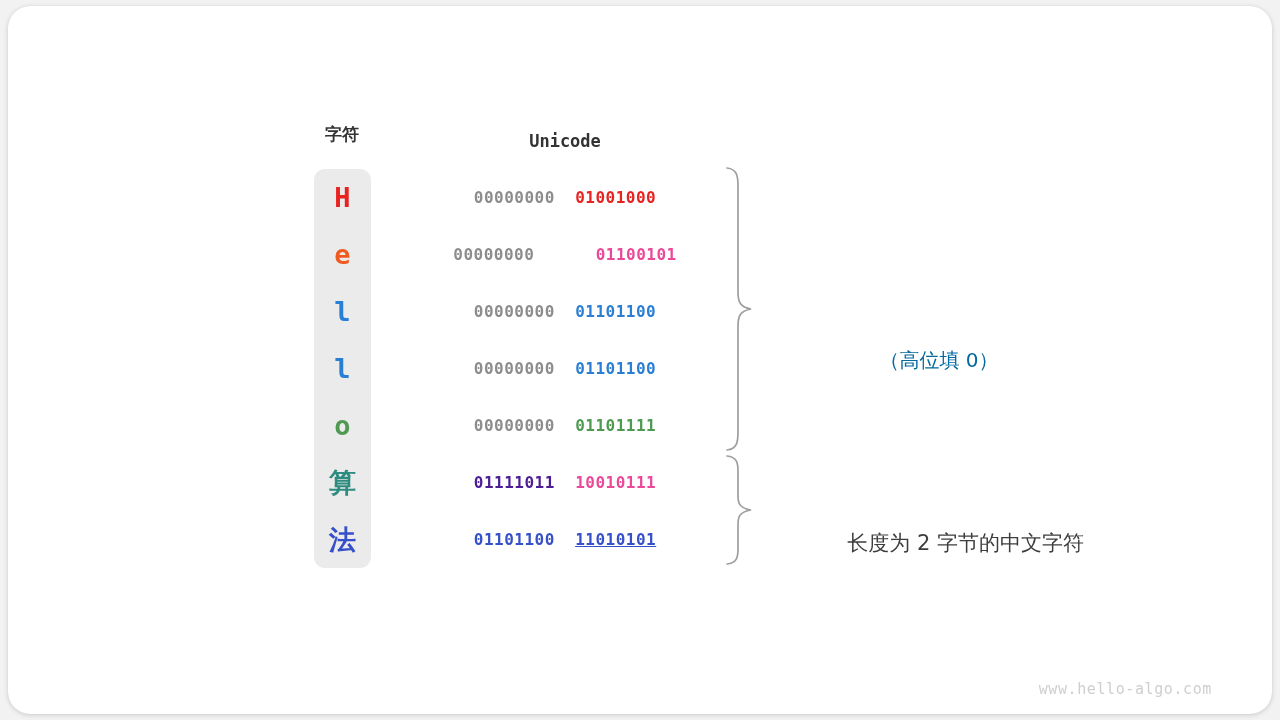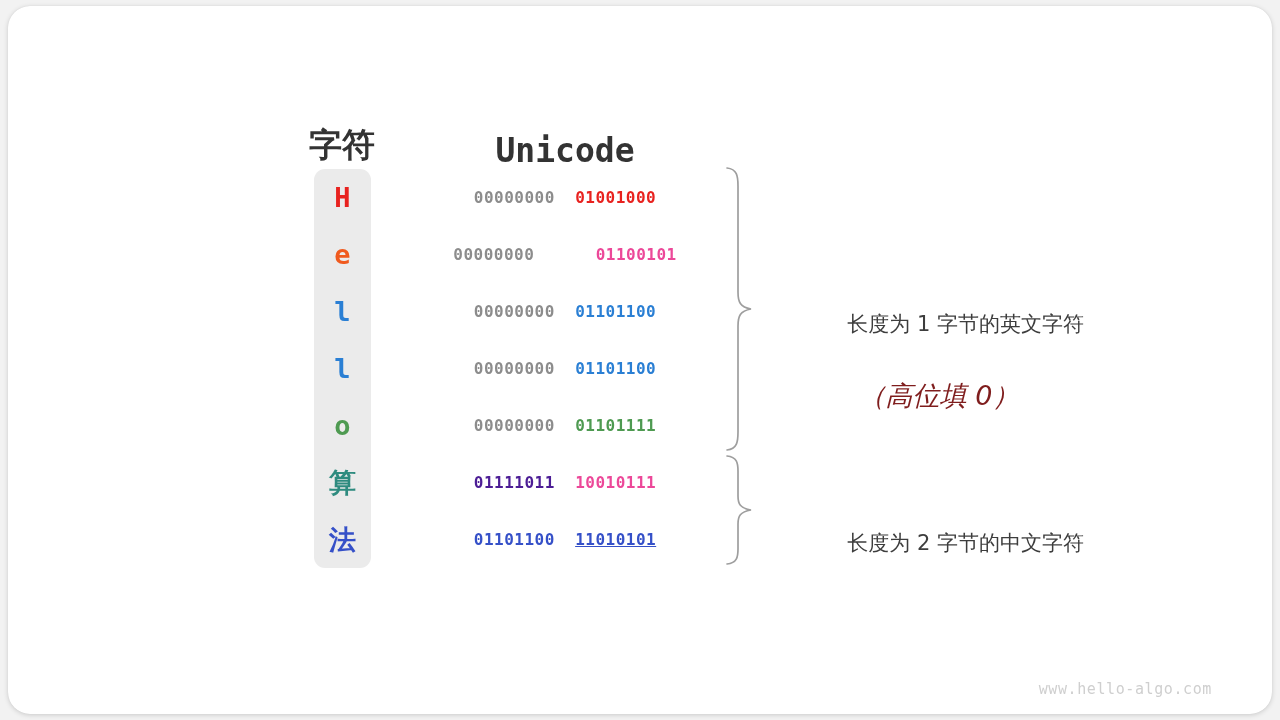--- a/index.html
+++ b/index.html
@@ -39,21 +39,21 @@
     top: 0;
     width: 1280px;
     height: 720px;
   }
 
   
   .col-header {
     position: absolute;
     font-family: "DejaVu Sans Mono", "Liberation Mono", monospace;
     font-weight: bold;
-    font-size: 33px;
+    font-size: 17px;
     color: #333333;
     white-space: nowrap;
     text-align: center;
   }
   .hdr-char  { left: 266px; top: 117px; width: 136px; }
   .hdr-code  { left: 407px; top: 125px; width: 300px; }
 
   
   .char-strip {
     position: absolute;
@@ -103,23 +103,22 @@
     position: absolute;
     text-align: center;
     font-family: "DejaVu Sans", "Liberation Sans", sans-serif;
     font-size: 21px;
     color: #3d3d3d;
     line-height: 36px;
     white-space: pre;
   }
   .annot .sub {
     display: block;
-    color: #7f1d1d;
-    font-size: 27px;
-    font-style: italic;
+    color: #0369a1;
+    font-size: 20px;
   }
 
   
   .watermark {
     position: absolute;
     right: 76px;
     bottom: 28px;
     font-family: "DejaVu Sans Mono", "Liberation Mono", monospace;
     font-size: 15px;
     color: #cfcfcf;
@@ -170,21 +169,20 @@
         <path d="M 3 2
                  C 13 3, 14 9, 14 17
                  L 14 42
                  C 14 50, 16 54, 27 56
                  C 16 58, 14 62, 14 70
                  L 14 95
                  C 14 103, 13 109, 3 110" fill="none" stroke="#9e9e9e" stroke-width="1.7" stroke-linecap="round"></path>
       </svg>
 
       <div class="annot" style="left:778px; top:264px; width:306px;">
-        <span>长度为 1 字节的英文字符</span>
         <span class="sub">（高位填 0）</span>
       </div>
 
       <div class="annot" style="left:778px; top:483px; width:306px;">
         <span>长度为 2 字节的中文字符</span>
       </div>
 
       <div class="watermark">www.hello-algo.com</div>
 
     </div>

